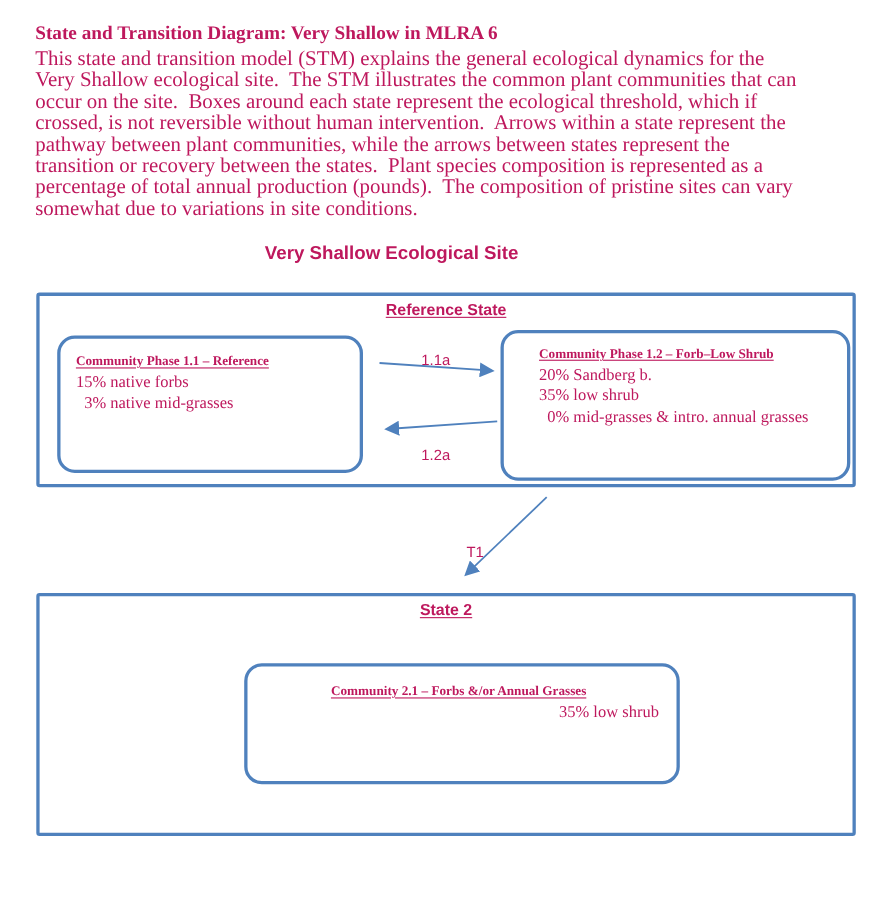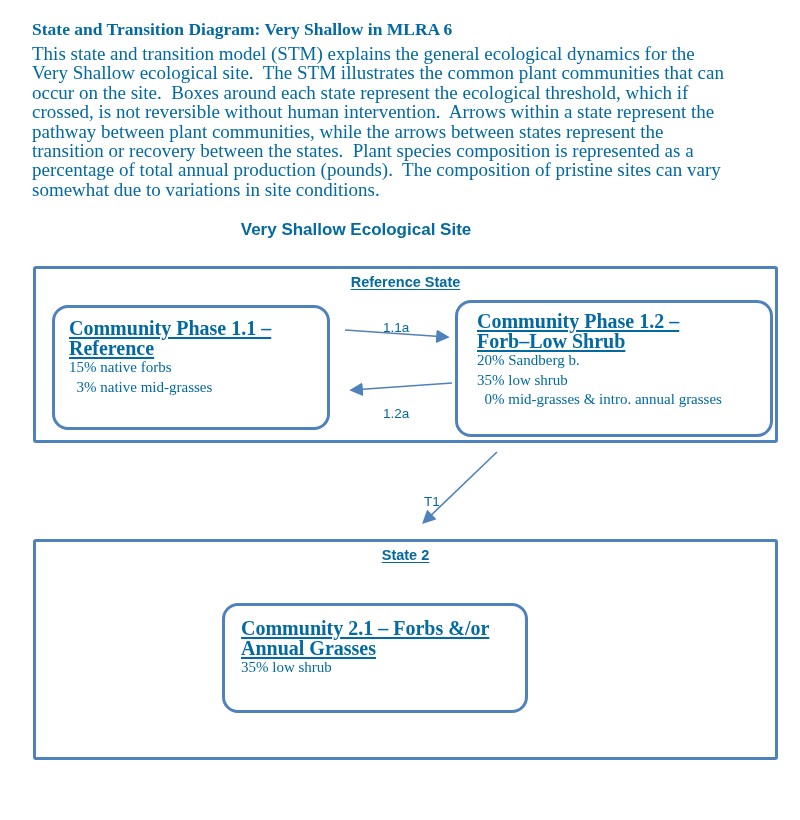--- a/index.html
+++ b/index.html
@@ -1,16 +1,16 @@
 <!DOCTYPE html>
 <html><head>
 <meta charset="utf-8">
 <style>
   html,body{margin:0;padding:0;background:#ffffff;}
-  .page{position:relative;width:800px;height:820px;background:#ffffff;color:#0369a1;
+  .page{position:relative;width:800px;height:820px;background:#ffffff;color:#be185d;
         font-family:"Liberation Serif",serif;overflow:hidden;}
   .abs{position:absolute;}
 
   .doc-title{left:32px;top:18px;font-size:17.5px;font-weight:bold;line-height:22px;
              font-family:"Liberation Serif",serif;}
   .intro{left:32px;top:44px;width:697px;font-size:19px;line-height:19.4px;
          white-space:pre-wrap;}
 
   .diagram-heading{left:0;top:220px;width:712px;text-align:center;
                    font-family:"Liberation Sans",sans-serif;font-weight:bold;font-size:17px;}
@@ -18,24 +18,24 @@
   .state-box{border:3px solid #4f81bd;border-radius:3px;background:#ffffff;}
   .ref-box{left:33px;top:266px;width:739px;height:171px;}
   .state2-box{left:33px;top:539px;width:739px;height:215px;}
 
   .state-label{width:100%;text-align:center;margin-top:5px;
                font-family:"Liberation Sans",sans-serif;font-weight:bold;font-size:14.5px;
                text-decoration:underline;text-underline-offset:2px;}
 
   .phase-box{border:3px solid #4f81bd;border-radius:16px;background:#ffffff;box-sizing:border-box;}
   .phase11{left:52px;top:305px;width:278px;height:125px;padding:11px 14px;}
-  .phase12{left:455px;top:300px;width:318px;height:137px;padding:9px 19px;}
-  .comm21{left:222px;top:603px;width:306px;height:110px;padding:13px 16px;}
+  .phase12{left:455px;top:300px;width:318px;height:137px;padding:9px 32px;}
+  .comm21{left:222px;top:603px;width:396px;height:110px;padding:13px 16px;text-align:right;}
 
-  .phase-title{font-size:20px;font-weight:bold;text-decoration:underline;
+  .phase-title{font-size:12px;font-weight:bold;text-decoration:underline;
                text-underline-offset:2px;line-height:19.5px;}
   .phase11 .phase-title{max-width:250px;}
   .phase12 .phase-title{max-width:245px;}
   .comm21 .phase-title{max-width:292px;}
   .composition{font-size:15px;line-height:19.5px;white-space:pre;}
 
   .pathway-label{font-family:"Liberation Sans",sans-serif;font-size:13.5px;margin-top:10px;}
   .lbl-11a{left:383px;top:310px;}
   .lbl-12a{left:383px;top:396px;}
   .lbl-t1{left:424px;top:484px;}

